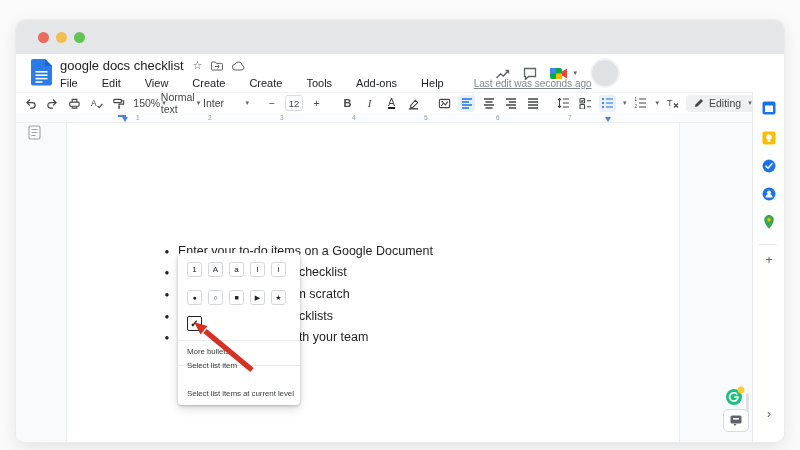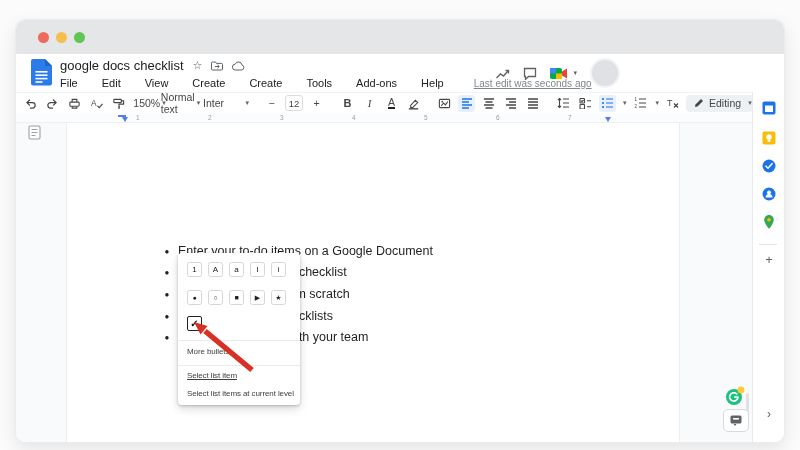--- a/index.html
+++ b/index.html
@@ -355,21 +355,21 @@
           <span class="opt sym">■</span>
           <span class="opt sym">▶</span>
           <span class="opt sym">★</span>
         </div>
         <div class="optrow" style="top:63px;">
           <span class="chk">✓</span>
         </div>
         <div class="bdiv" style="top:87px;"></div>
         <span class="bitem" style="top:94px;">More bullets</span>
         <div class="bdiv" style="top:112px;"></div>
-        <span class="bitem" style="top:118px;text-decoration:underline;">Select list item</span>
+        <span class="bitem" style="top:108px;">Select list item</span>
         <span class="bitem" style="top:136px;">Select list items at current level</span>
       </div>
 
       <svg class="arrowsvg" width="736" height="329" viewBox="0 0 736 329">
         <line x1="236" y1="257" x2="189" y2="218" stroke="#d93025" stroke-width="5.5"></line>
         <polygon points="178,209 191.5,213 184.5,221.5" fill="#d93025"></polygon>
       </svg>
 
 
       <span class="fab" style="left:709px;top:273px;">

